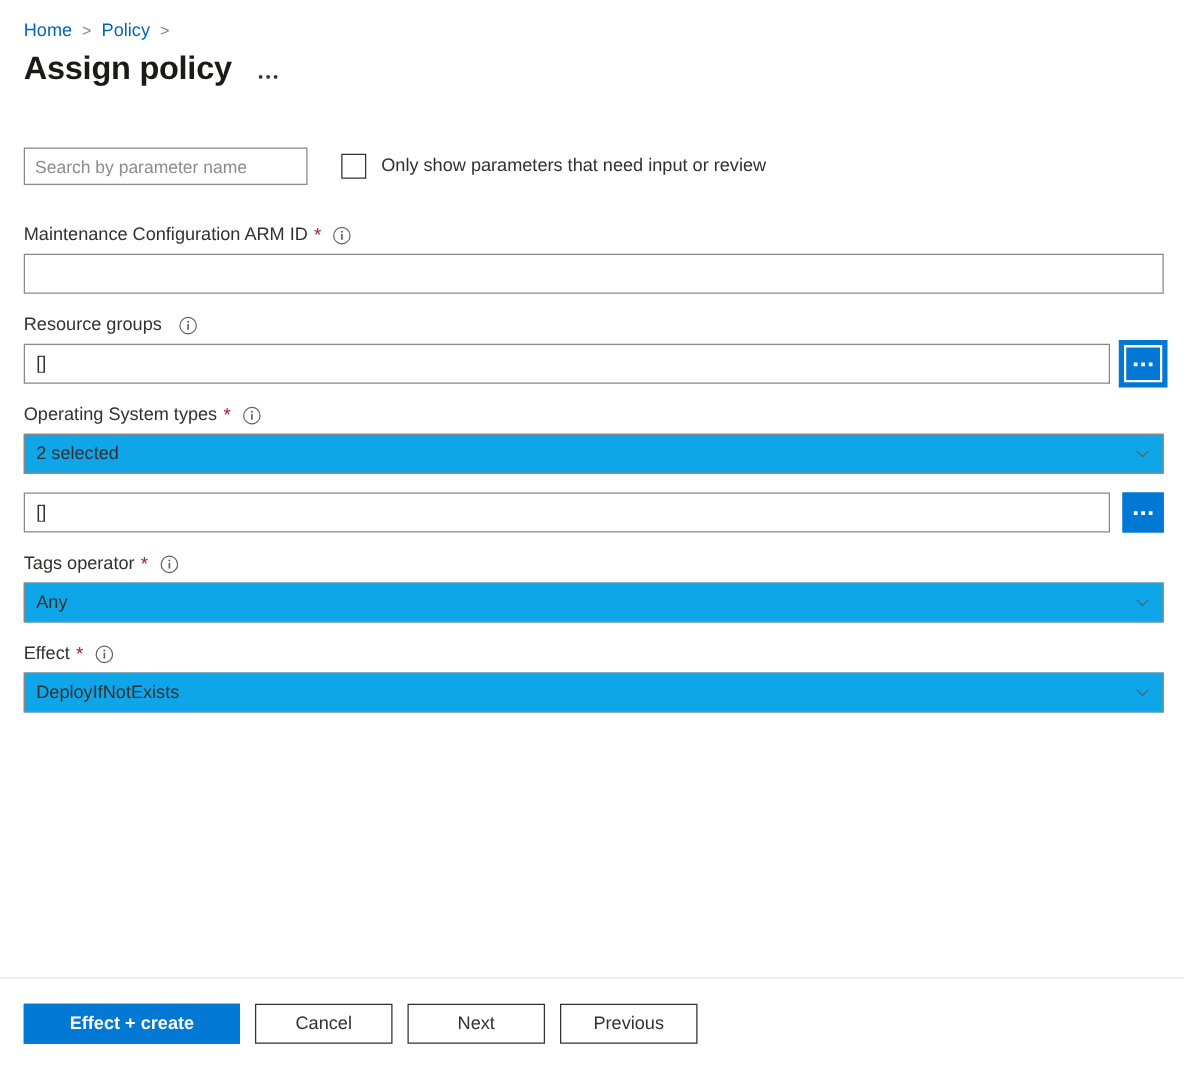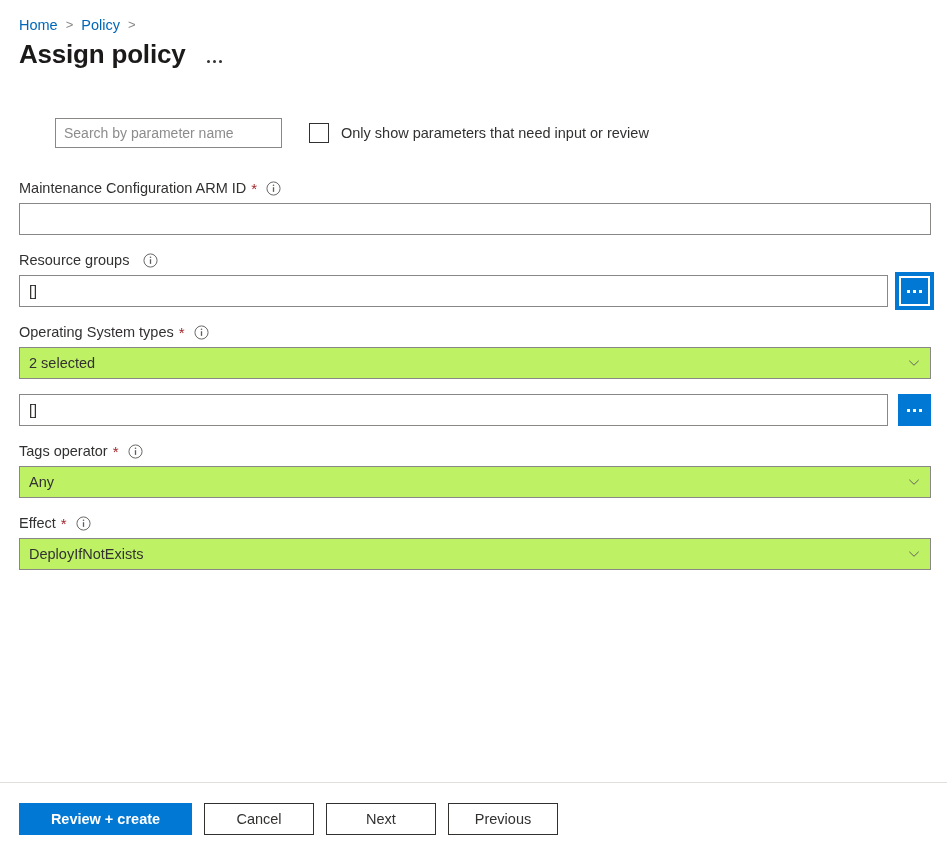--- a/index.html
+++ b/index.html
@@ -69,21 +69,20 @@
     border-radius: 50%;
     display: block;
   }
 
   
   .filter-row {
     display: flex;
     align-items: center;
     margin-top: 44px;
     padding-left: 19px;
-    margin-left: 36px;
   }
   .search-box {
     width: 227px;
     height: 30px;
     border: 1px solid #8a8886;
     background: #fff;
     font-family: "Liberation Sans", sans-serif;
     font-size: 14px;
     color: #323130;
     padding: 0 8px;
@@ -181,21 +180,21 @@
   }
   .dots-button.focused {
     box-shadow: 0 0 0 2px #ffffff inset, 0 0 0 3px #0078d4;
   }
 
   .select-control {
     position: relative;
     width: 100%;
     height: 32px;
     border: 1px solid #8a8886;
-    background: #bef264;
+    background: #0ea5e9;
     display: flex;
     align-items: center;
     padding: 0 32px 0 9px;
     font-size: 14.5px;
     color: #323130;
     cursor: pointer;
   }
   .chevron {
     position: absolute;
     right: 9px;
@@ -402,17 +401,17 @@
         </span>
       </div>
     </div>
   </div>
 
 </div>
 
 <div class="footer-divider"></div>
 
 <div class="footer">
-  <button class="btn btn-primary">Review + create</button>
+  <button class="btn btn-primary">Effect + create</button>
   <button class="btn btn-secondary">Cancel</button>
   <button class="btn btn-secondary">Next</button>
   <button class="btn btn-secondary">Previous</button>
 </div>
 
 </body></html>

